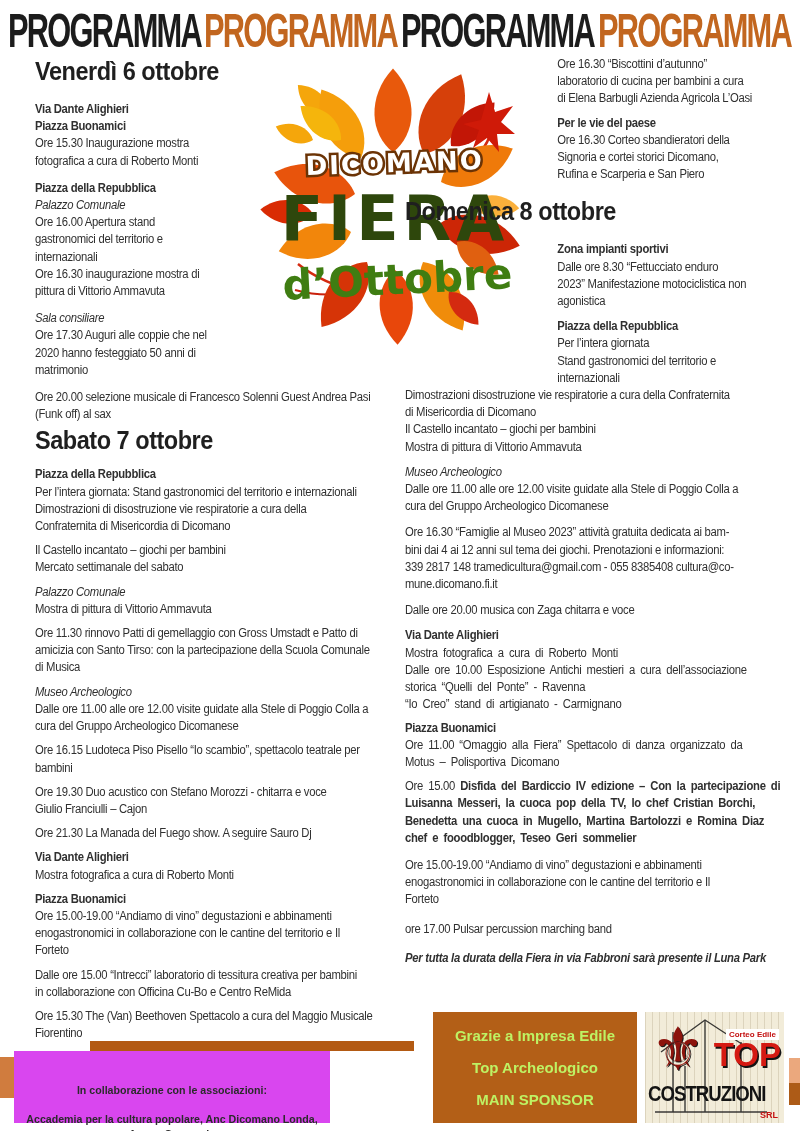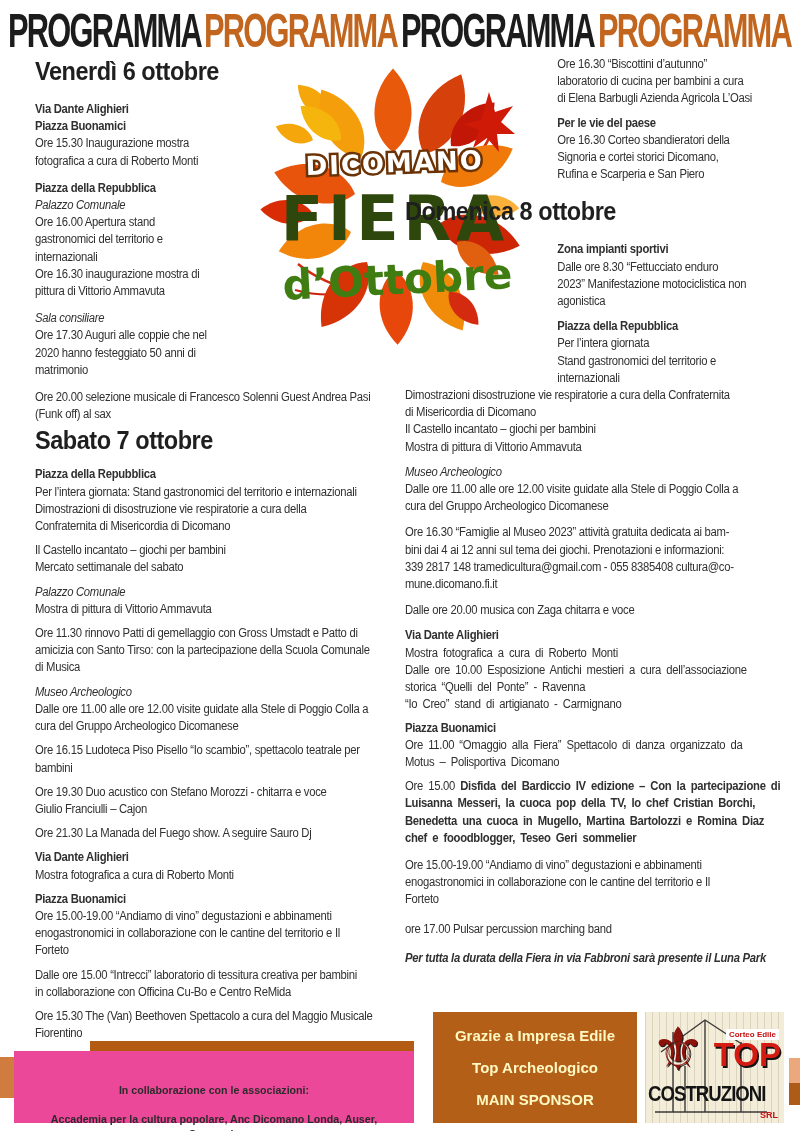--- a/index.html
+++ b/index.html
@@ -20,27 +20,27 @@
   .blk.i{font-style:italic;}
   .blk.bi{font-weight:bold;font-style:italic;}
   .blk.h1{font-size:25px;line-height:30px;font-weight:bold;color:#1f1f1f;letter-spacing:-0.5px;}
   .blk.narrow{margin-left:162px;}
   .blk.spread{word-spacing:2.5px;}
   
   #logo{position:absolute;left:243px;top:54px;width:305px;height:295px;}
   
   #assoc-bar{position:absolute;left:90px;top:1041px;width:324px;height:10px;background:#b35a13;}
   #assoc-tab{position:absolute;left:0;top:1057px;width:14px;height:41px;background:#d07c3e;}
-  #assoc-box{position:absolute;left:14px;top:1051px;width:400px;height:72px;background:#ec4899;
+  #assoc-box{position:absolute;left:14px;top:1051px;width:316px;height:72px;background:#d946ef;
              text-align:center;font-weight:bold;color:#2b2b2b;font-size:11.2px;line-height:14.6px;
              white-space:pre-line;transform-origin:50% 0;}
   #assoc-inner{transform:scaleX(0.95);transform-origin:50% 0;padding-top:3px;white-space:pre-line;}
   #sponsor-box{position:absolute;left:433px;top:1012px;width:204px;height:111px;background:#b35f17;
                display:flex;flex-direction:column;justify-content:space-evenly;align-items:center;
-               color:#fef9c3;font-weight:bold;font-size:15px;text-align:center;}
+               color:#bef264;font-weight:bold;font-size:15px;text-align:center;}
   #toplogo{position:absolute;left:645px;top:1012px;width:139px;height:111px;background:#f2ecd9;
            background-image:repeating-linear-gradient(90deg,rgba(120,100,60,0.18) 0 1px,transparent 1px 7px);
            overflow:hidden;}
   #toplogo svg{position:absolute;left:0;top:0;}
   .fleur{position:absolute;left:6px;top:2px;font-size:60px;color:#8c130c;
          font-family:"DejaVu Sans",sans-serif;text-shadow:1px 1px 0 #1a1a1a;}
   .impresa{position:absolute;right:5px;top:17px;font-size:8px;font-weight:bold;color:#c41111;
            background:#ffffff;padding:1px 3px;}
   .toptxt{position:absolute;right:3px;top:26px;font-size:33px;font-weight:900;color:#d51a12;
           letter-spacing:0px;text-shadow:1.5px 1.5px 0 #141414;line-height:33px;}

